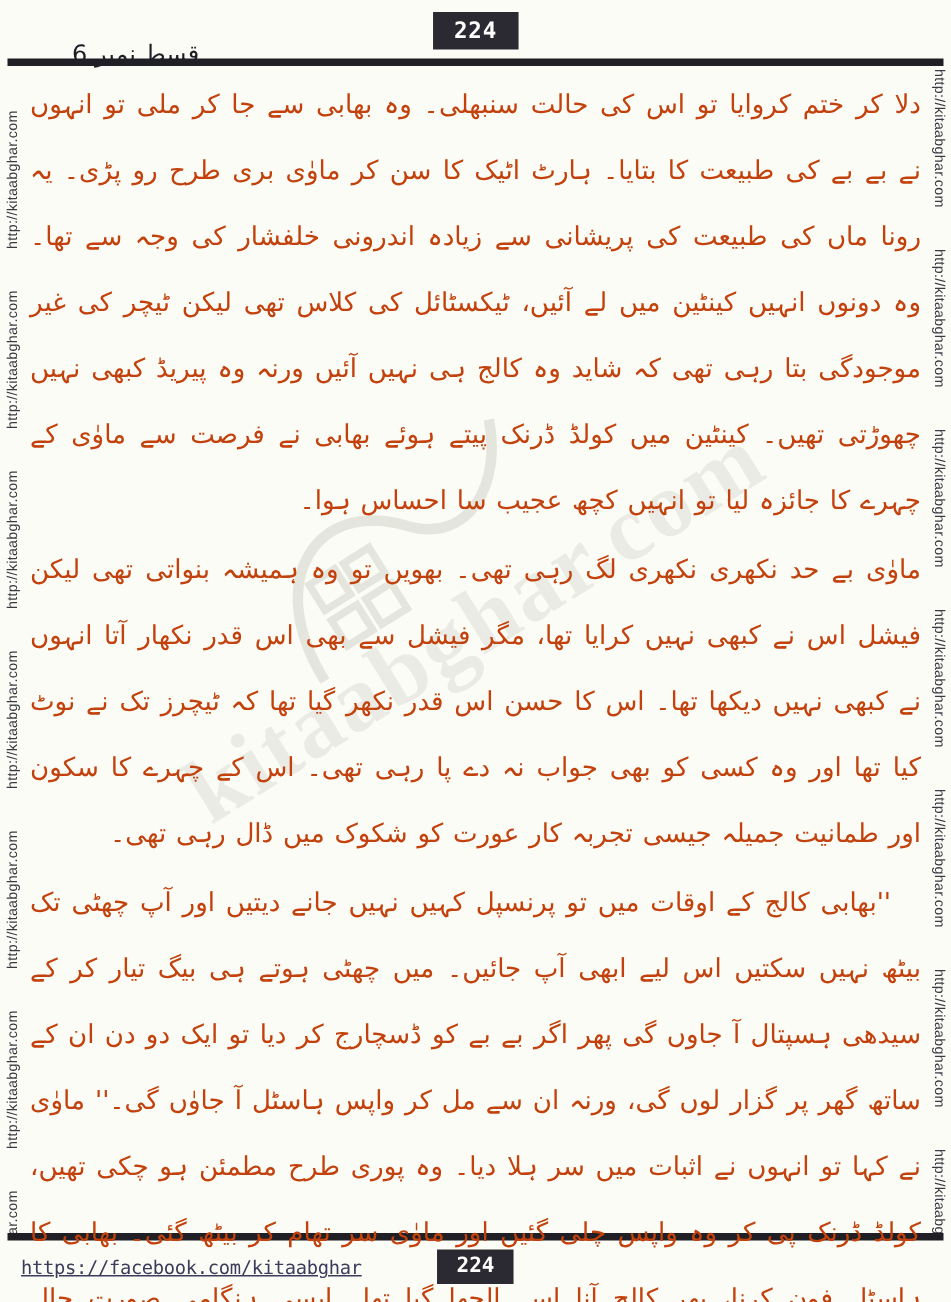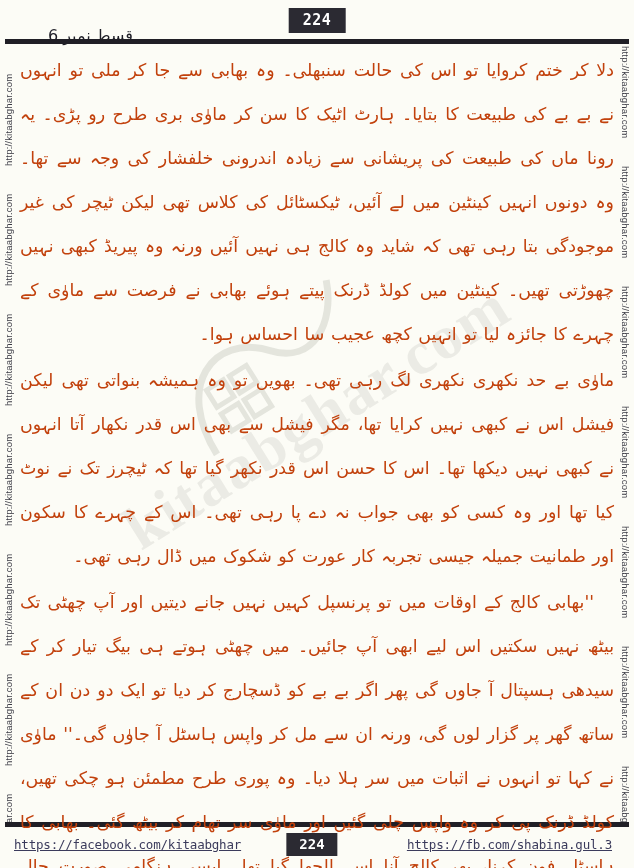--- a/index.html
+++ b/index.html
@@ -147,21 +147,21 @@
     margin: 0 0 2px 0;
     position: relative;
     z-index: 2;
     word-spacing: 1px;
   }
   .para.quote  { text-indent: 20px; }
 
   
   .footer {
     position: absolute;
-    left: 0; right: 10px;
+    left: 0; right: 0;
     bottom: 0;
     height: 43px;
   }
   .footer-link {
     position: absolute;
     top: 12px;
     font-size: 12.5px;
     color: #3b3b5c;
     font-family: "DejaVu Sans Mono", monospace;
     letter-spacing: -0.2px;
@@ -231,16 +231,15 @@
     <p class="para">دلا کر ختم کروایا تو اس کی حالت سنبھلی۔ وہ بھابی سے جا کر ملی تو انہوں نے بے بے کی طبیعت کا بتایا۔ ہارٹ اٹیک کا سن کر ماوٰی بری طرح رو پڑی۔ یہ رونا ماں کی طبیعت کی پریشانی سے زیادہ اندرونی خلفشار کی وجہ سے تھا۔ وہ دونوں انہیں کینٹین میں لے آئیں، ٹیکسٹائل کی کلاس تھی لیکن ٹیچر کی غیر موجودگی بتا رہی تھی کہ شاید وہ کالج ہی نہیں آئیں ورنہ وہ پیریڈ کبھی نہیں چھوڑتی تھیں۔ کینٹین میں کولڈ ڈرنک پیتے ہوئے بھابی نے فرصت سے ماوٰی کے چہرے کا جائزہ لیا تو انہیں کچھ عجیب سا احساس ہوا۔</p>
     <p class="para">ماوٰی بے حد نکھری نکھری لگ رہی تھی۔ بھویں تو وہ ہمیشہ بنواتی تھی لیکن فیشل اس نے کبھی نہیں کرایا تھا، مگر فیشل سے بھی اس قدر نکھار آتا انہوں نے کبھی نہیں دیکھا تھا۔ اس کا حسن اس قدر نکھر گیا تھا کہ ٹیچرز تک نے نوٹ کیا تھا اور وہ کسی کو بھی جواب نہ دے پا رہی تھی۔ اس کے چہرے کا سکون اور طمانیت جمیلہ جیسی تجربہ کار عورت کو شکوک میں ڈال رہی تھی۔</p>
     <p class="para quote">''بھابی کالج کے اوقات میں تو پرنسپل کہیں نہیں جانے دیتیں  اور آپ چھٹی تک بیٹھ نہیں سکتیں اس لیے ابھی آپ جائیں۔ میں چھٹی ہوتے ہی بیگ تیار کر کے  سیدھی ہسپتال آ جاوں گی پھر اگر بے بے کو ڈسچارج کر دیا تو ایک دو دن ان کے ساتھ گھر پر گزار لوں گی، ورنہ ان سے مل کر واپس ہاسٹل آ جاوٰں گی۔'' ماوٰی نے کہا تو انہوں نے اثبات میں سر ہلا دیا۔ وہ پوری طرح مطمئن ہو چکی تھیں، کولڈ ڈرنک پی کر وہ واپس چلی گئیں اور ماوٰی سر تھام کر بیٹھ گئی۔ بھابی کا ہاسٹل فون کرنا، پھر کالج آنا اسے الجھا گیا تھا۔ ایسی ہنگامی صورت حال دوبارہ بھی پیدا ہو سکتی تھی، وہ کوئی ایسا ٹھوس بہانہ سوچنے لگی جس کی وجہ سے بابا جان اسے موبائل لے کر دے دیں۔</p>
 
   </div>
 
   <div class="rule bottom"></div>
   <div class="footer">
     <a class="footer-link left" href="#">https://facebook.com/kitaabghar</a>
     <div class="footer-badge">224</div>
-    <a class="footer-link right" href="#">https://fb.com/shabina.gul.3</a>
   </div>
 
 </div>
 
 </body></html>

